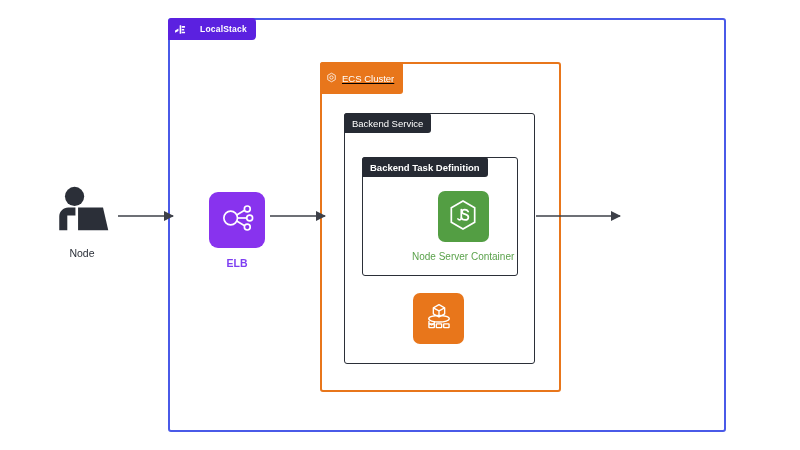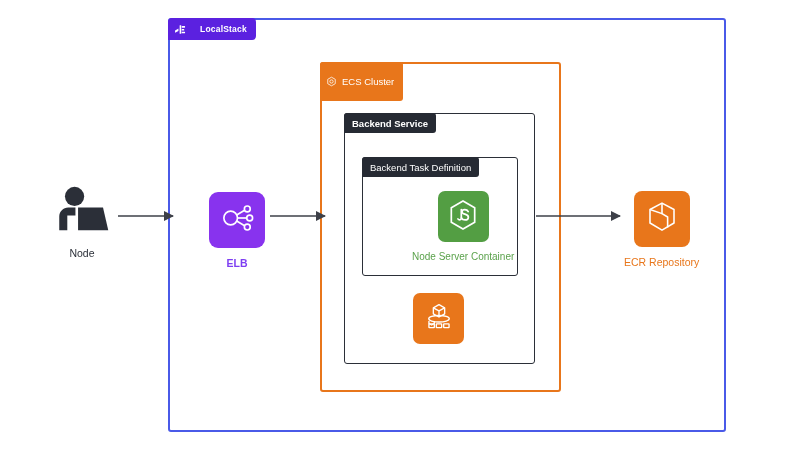--- a/index.html
+++ b/index.html
@@ -43,26 +43,27 @@
   .ecs-box {
     position: absolute;
     left: 320px; top: 62px;
     width: 241px; height: 330px;
     border: 2px solid #E8761B;
     border-radius: 3px;
   }
   .ecs-badge {
     position: absolute;
     left: 320px; top: 62px;
-    height: 39px;
+    height: 32px;
     padding: 0 9px 0 6px;
     background: #E8761B;
     border-radius: 3px 3px 3px 0;
     display: flex; align-items: center; gap: 5px;
     z-index: 6;
+    text-decoration: underline;
   }
   .ecs-badge .lbl {
     color: #ffffff; font-size: 9.5px; font-weight: 500; white-space: nowrap;
   }
 
   
   .service-box {
     position: absolute;
     left: 344px; top: 113px;
     width: 191px; height: 251px;
@@ -72,41 +73,41 @@
   .service-badge {
     position: absolute;
     left: 344px; top: 113px;
     height: 20px;
     padding: 0 8px;
     background: #262A33;
     border-radius: 3px 3px 3px 0;
     display: flex; align-items: center;
     z-index: 6;
   }
-  .service-badge .lbl { color: #ffffff; font-size: 9.5px; font-weight: 700; white-space: nowrap; }
+  .service-badge .lbl { color: #ffffff; font-size: 9.5px; font-weight: 400; white-space: nowrap; }
 
   
   .task-box {
     position: absolute;
     left: 362px; top: 157px;
     width: 156px; height: 119px;
     border: 1.4px solid #2B2F38;
     border-radius: 3px;
   }
   .task-badge {
     position: absolute;
     left: 362px; top: 157px;
     height: 20px;
     padding: 0 8px;
     background: #262A33;
     border-radius: 3px 3px 3px 0;
     display: flex; align-items: center;
     z-index: 6;
   }
-  .task-badge .lbl { color: #ffffff; font-size: 9.5px; font-weight: 400; white-space: nowrap; }
+  .task-badge .lbl { color: #ffffff; font-size: 9.5px; font-weight: 700; white-space: nowrap; }
 
   
   .node { position: absolute; display: flex; flex-direction: column; align-items: center; }
   .node-tile {
     width: 56px; height: 56px;
     border-radius: 9px;
     display: flex; align-items: center; justify-content: center;
   }
   .node-label {
     margin-top: 9px;
@@ -236,26 +237,14 @@
           <ellipse cx="24" cy="26.5" rx="14.5" ry="4.6"></ellipse>
           <path d="M9.8 29.5 L9.8 33.2 L13.6 35.3 L17.4 33.2 L17.4 29.5"></path>
           <rect x="9.8" y="33.6" width="7.6" height="5.4" rx="0.6"></rect>
           <rect x="20.2" y="33.6" width="7.6" height="5.4" rx="0.6"></rect>
           <rect x="30.6" y="33.6" width="7.6" height="5.4" rx="0.6"></rect>
         </svg>
       </span>
     </div>
   </div>
 
-  <div class="node ecr-node">
-    <div class="node-tile">
-      <span>
-        <svg width="36" height="36" viewBox="0 0 48 48" fill="none" stroke="#ffffff" stroke-width="2.1" stroke-linejoin="round">
-          <path d="M24 5.5 L40 14 L40 32 L24 41.5 L8 32 L8 14 Z"></path>
-          <path d="M24 5.5 L24 19.5 L31.5 24 L31.5 38"></path>
-          <path d="M24 19.5 L8 14"></path>
-        </svg>
-      </span>
-    </div>
-    <span class="node-label">ECR Repository</span>
-  </div>
 
 </div>
 
 </body></html>

